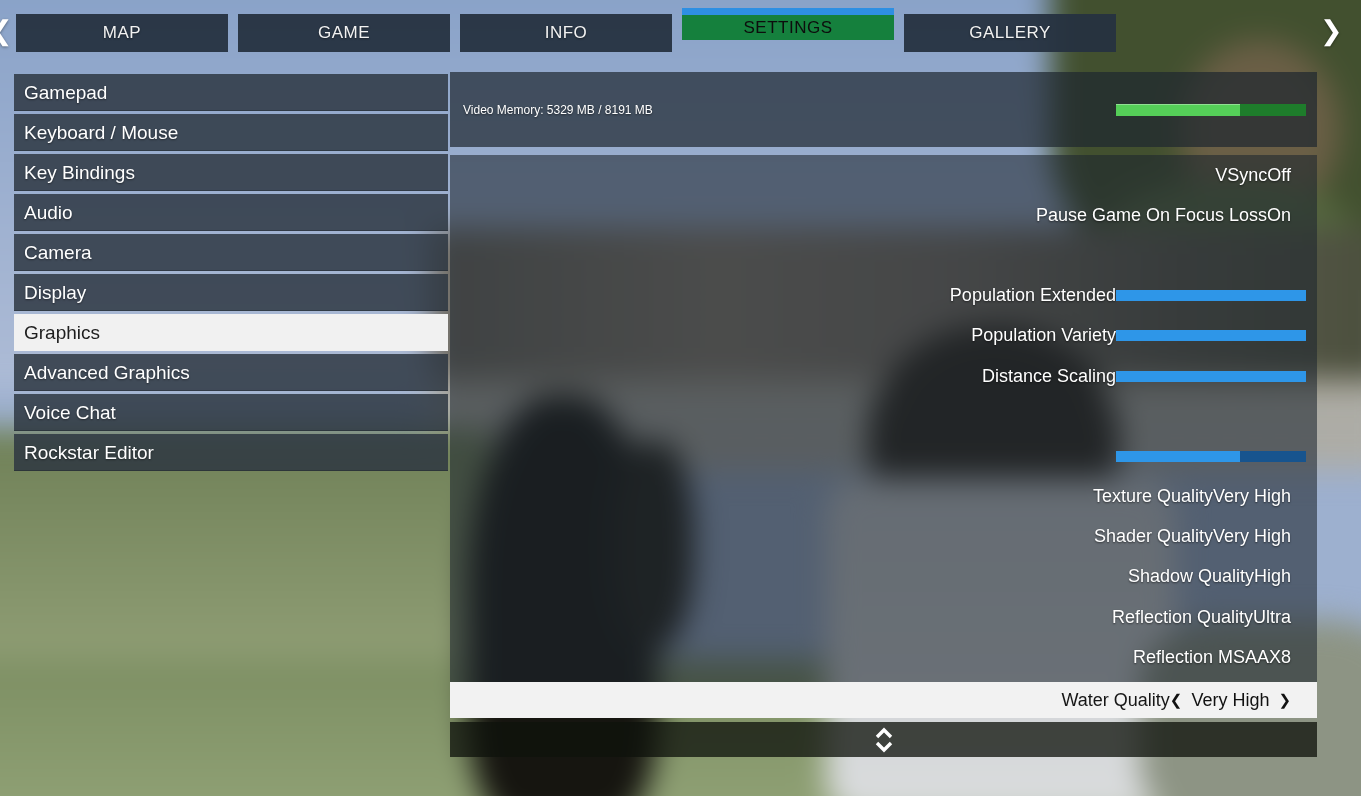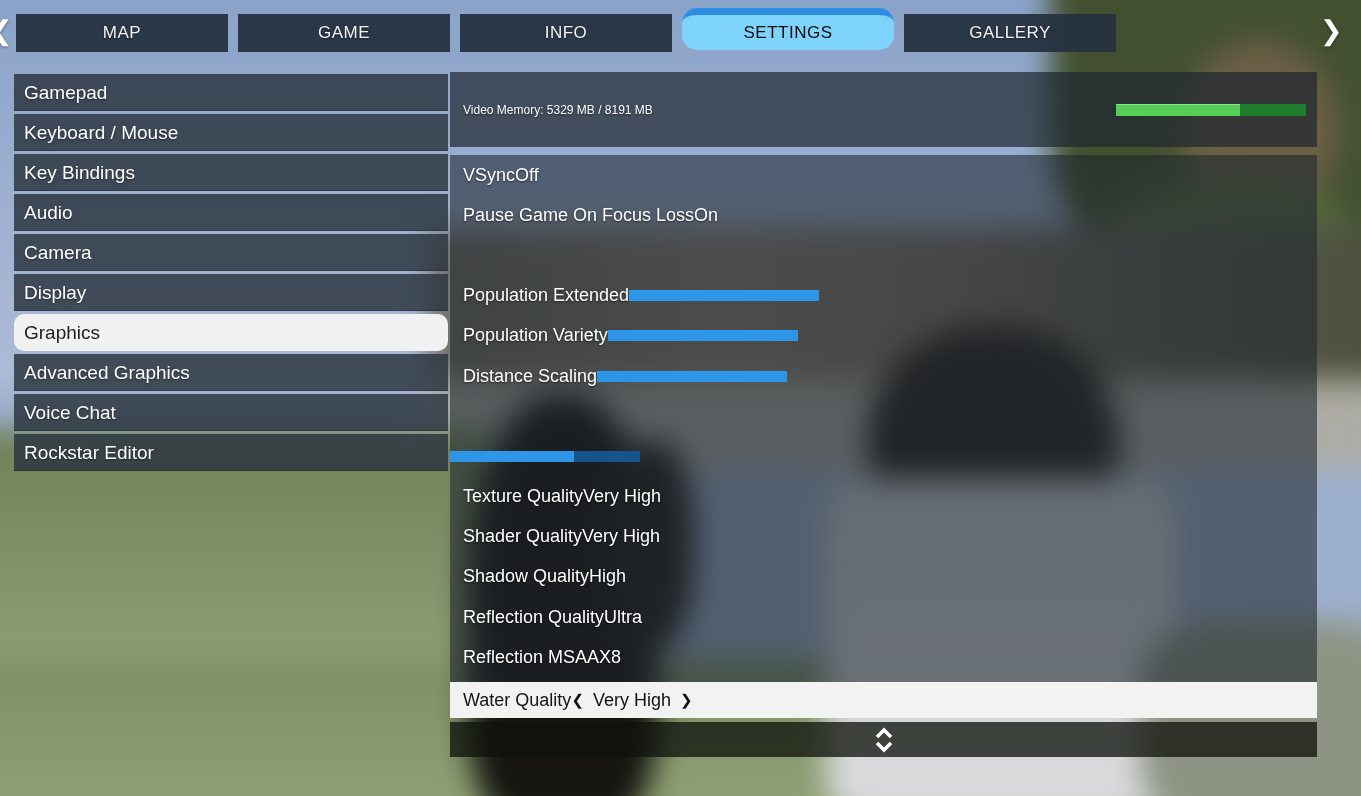--- a/index.html
+++ b/index.html
@@ -28,44 +28,44 @@
   .shirt      { left:826px; top:478px; width:350px; height:340px; border-radius:36px;
                 background:linear-gradient(180deg,#c9cdd2,#dadcdd); }
   .gray-br    { left:1140px; top:620px; width:270px; height:210px; background:#8d9484; border-radius:30%; }
 
   
   .tabbar { position:absolute; left:0; top:0; width:1361px; height:62px; }
   .tabs { position:absolute; left:16px; top:0; display:flex; gap:10px; }
   .tab { width:212px; height:38px; margin-top:14px; background:rgba(38,50,64,0.95);
          color:#f2f2f2; display:flex; align-items:center; justify-content:center;
          font-size:17px; letter-spacing:.5px; text-shadow:0 1px 2px rgba(0,0,0,.45); cursor:default; }
-  .tab.active { margin-top:8px; height:42px; background:#7dd3fc; color:#0d0d0d;
-                border-top:7px solid #2e8fe2; text-shadow:none;border-radius:15px; }
+  .tab.active { margin-top:8px; height:32px; background:#15803d; color:#0d0d0d;
+                border-top:7px solid #2e8fe2; text-shadow:none; }
   .nav-chev { position:absolute; top:15px; color:#fff; font-size:27px; font-weight:bold;
               font-family:"DejaVu Sans",sans-serif; text-shadow:0 1px 3px rgba(0,0,0,.4); }
   .nav-left  { left:-10px; }
   .nav-right { left:1320px; }
 
   
   .sidebar { position:absolute; left:14px; top:74px; width:434px; }
   .side-item { height:37px; margin-bottom:3px; background:rgba(44,54,64,0.84);
                color:#fff; font-size:19px; line-height:37px; padding-left:10px;
                text-shadow:0 1px 2px rgba(0,0,0,.45); border-bottom:1px solid rgba(18,24,30,.3); }
-  .side-item.selected { background:#f1f1f1; color:#1e1e1e; text-shadow:none; border-bottom:none;border-radius:10px; }
+  .side-item.selected { background:#f1f1f1; color:#1e1e1e; text-shadow:none; border-bottom:none; }
 
   
   .vmem { position:absolute; left:450px; top:72px; width:867px; height:75px;
           background:rgba(30,38,47,0.70); display:flex; align-items:center; justify-content:space-between; }
   .vmem .lbl { padding-left:13px; color:#fff; font-size:12px; text-shadow:0 1px 2px rgba(0,0,0,.5); }
   .vmem-bar { width:190px; height:12px; margin-right:11px; background:#1e7c2b; position:relative; }
   .vmem-fill { height:100%; background:#55cf58; box-shadow:inset 0 1px 0 rgba(255,255,255,.35); }
 
   .panel-main { position:absolute; left:450px; top:155px; width:867px; height:563px;
                 background:rgba(30,38,47,0.58); display:flex; flex-direction:column; }
-  .prow { height:40.2px; flex:0 0 40.2px; display:flex; align-items:center; justify-content:flex-start; }
+  .prow { height:40.2px; flex:0 0 40.2px; display:flex; align-items:center; justify-content:flex-end; }
   .prow .lbl { padding-left:13px; font-size:18px; color:#fff; text-shadow:0 1px 2px rgba(0,0,0,.55); }
   .prow .val { padding-right:26px; font-size:18px; color:#fff; text-shadow:0 1px 2px rgba(0,0,0,.55); }
   .slider { width:190px; height:11px; margin-right:11px; background:#17548e; position:relative; }
   .slider .fill { height:100%; background:#2e96e8; }
   .prow.selected { margin-top:auto; height:36px; flex:0 0 36px; background:#f2f2f2; }
   .prow.selected .lbl { color:#161616; text-shadow:none; }
   .prow.selected .val { color:#111; text-shadow:none; display:flex; align-items:center; gap:9px; }
   .chev { font-family:"DejaVu Sans",sans-serif; font-size:15px; color:#111; }
 
   .scrollbar { position:absolute; left:450px; top:722px; width:867px; height:35px;

